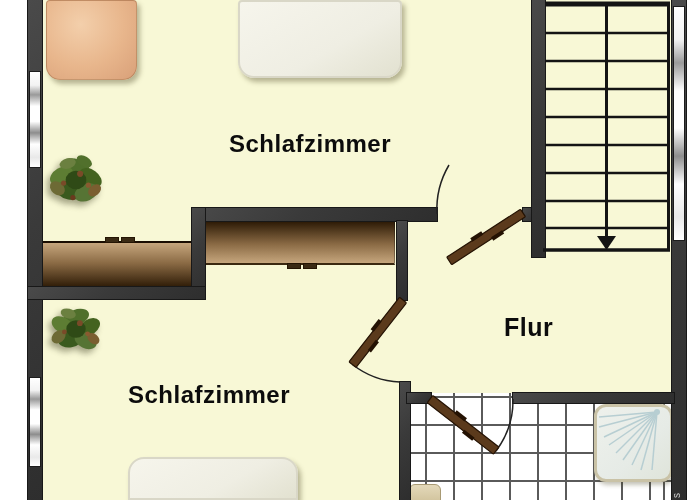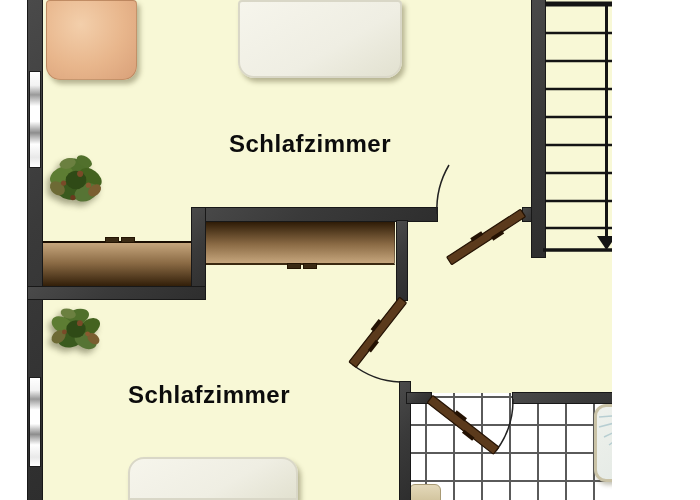--- a/index.html
+++ b/index.html
@@ -1,17 +1,17 @@
 <!DOCTYPE html>
 <html style="--floor: #f8f8d6; --wall: #3a3a3a; --tile-line: #5a5a5a; --door: #5b3a1c; --wd-dark: #2a1804; --wd-light: #c6a67d; --bed-orange: #e8b68c; --bed-white: #efeee3; --plant-green: #4c6b2a; --spray: #b7ced2; --line: #141414;"><head>
 <meta charset="utf-8">
 <style>
   html,body{margin:0;padding:0;}
   #stage{
-    position:relative;width:612px;height:500px;overflow:hidden;
+    position:relative;width:700px;height:500px;overflow:hidden;
     background:#ffffff;
     font-family:"Liberation Sans",sans-serif;
   }
   
   .floor{position:absolute;left:28px;top:0;width:658px;height:500px;background:var(--floor,#f8f8d6);z-index:1;}
   .tiles{
     position:absolute;left:406px;top:393px;width:266px;height:107px;z-index:5;
     background-color:#ffffff;
     background-image:
       repeating-linear-gradient(0deg, var(--tile-line,#5a5a5a) 0 2px, transparent 2px 28px),
@@ -201,15 +201,16 @@
       <line x1="657" y1="412" x2="609" y2="445"></line>
       <line x1="657" y1="412" x2="604" y2="437"></line>
       <line x1="657" y1="412" x2="599" y2="427"></line>
       <line x1="657" y1="412" x2="599" y2="417"></line>
       <circle cx="657" cy="412" r="3" fill="var(--spray,#b7ced2)" stroke="none"></circle>
     </g>
   </svg>
 
   <div class="room-label" style="left:229px;top:130px;">Schlafzimmer</div>
   <div class="room-label" style="left:128px;top:381px;">Schlafzimmer</div>
+  <div class="room-label" style="left:504px;top:313px;font-size:25px;">Flur</div>
   <div class="watermark" style="left:671px;top:498px;">s</div>
 
 </div>
 
 </body></html>

